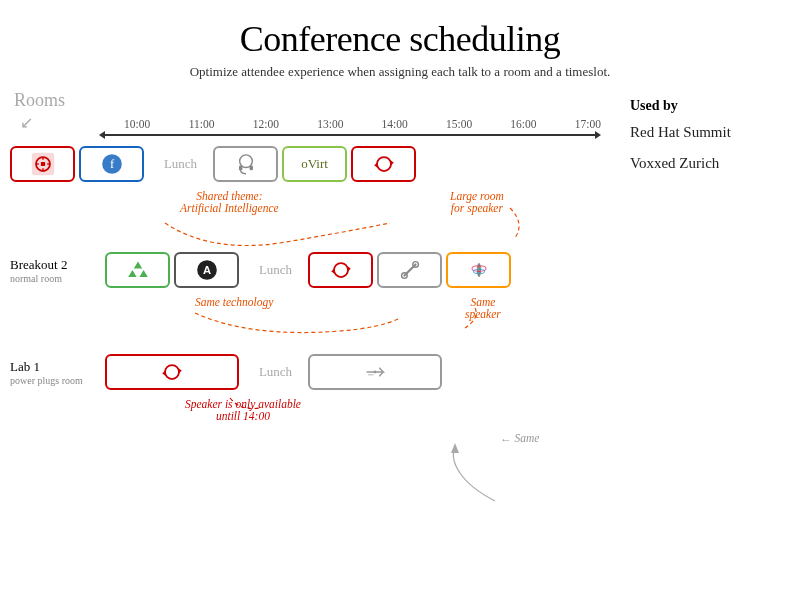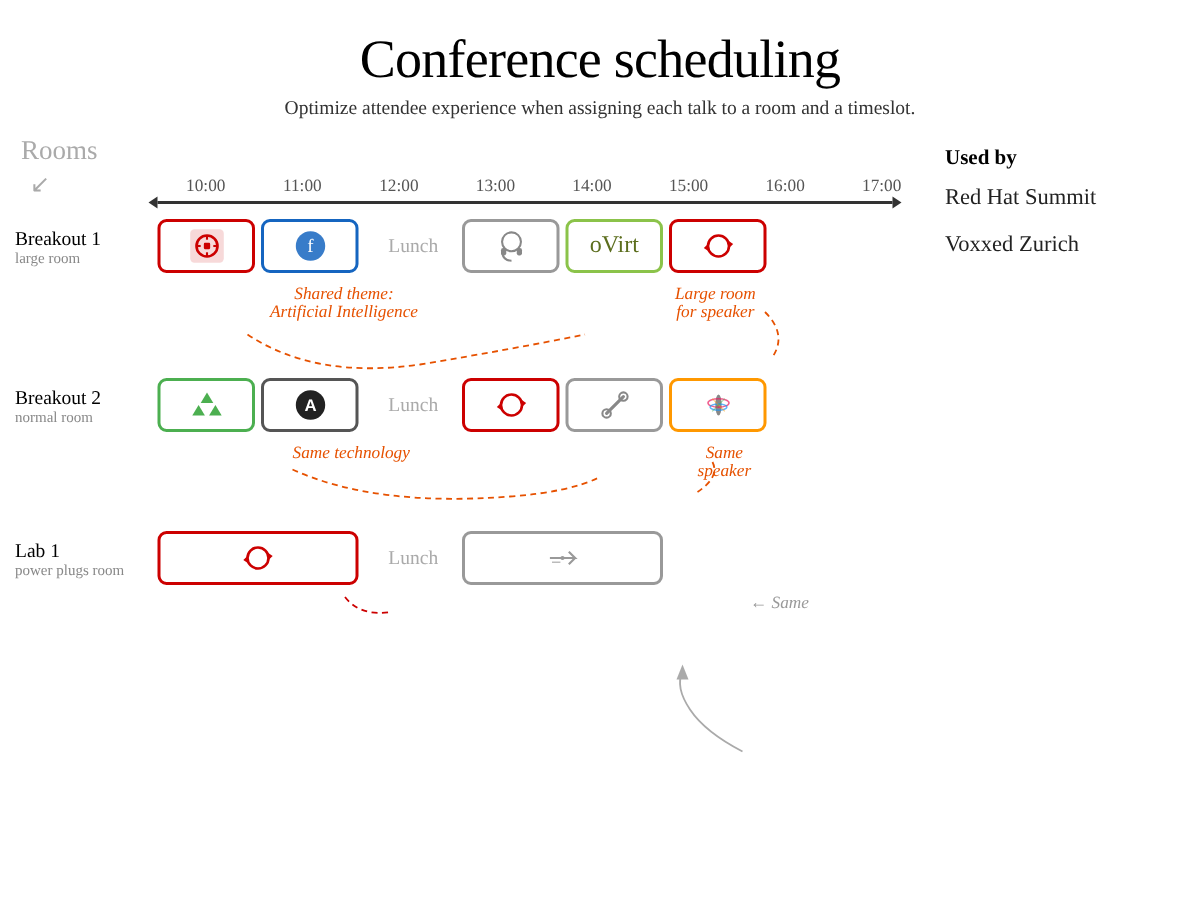--- a/index.html
+++ b/index.html
@@ -233,21 +233,21 @@
       margin-top: 6px;
     }
 
     .row-group {
       margin-bottom: 18px;
       position: relative;
     }
 
     
     .ovirt-text {
-      font-size: 16px;
+      font-size: 13px;
       color: #5c6e1e;
       font-weight: 500;
     }
 
     
     .talk-slot.text-slot {
       font-size: 12px;
       color: #555;
     }
 
@@ -293,24 +293,20 @@
       <path d="M 230 255 Q 240 268 260 265" stroke="#cc0000" fill="none" stroke-width="1.2" stroke-dasharray="4,3"></path>
 
       <path d="M 495 358 Q 470 345 460 330 Q 450 315 455 305" stroke="#aaa" fill="none" stroke-width="1.2"></path>
       <polygon points="455,300 451,310 459,310" fill="#aaa"></polygon>
     </svg>
 
     <div class="rows-wrapper">
 
       <div class="row-group">
         <div class="room-row">
-          <div class="room-label">
-            <div class="room-name">Breakout 1</div>
-            <div class="room-type">large room</div>
-          </div>
           <div class="slots-container">
 
             <div class="talk-slot medium red-border" style="margin-right:4px;">
               <svg class="svg-icon" viewBox="0 0 40 40">
                 <rect x="4" y="4" width="32" height="32" rx="4" fill="#cc0000" opacity="0.15"></rect>
                 <circle cx="20" cy="20" r="10" fill="none" stroke="#cc0000" stroke-width="2.5"></circle>
                 <rect x="17" y="17" width="6" height="6" fill="#cc0000" rx="1"></rect>
                 <line x1="20" y1="10" x2="20" y2="14" stroke="#cc0000" stroke-width="2"></line>
                 <line x1="20" y1="26" x2="20" y2="30" stroke="#cc0000" stroke-width="2"></line>
                 <line x1="10" y1="20" x2="14" y2="20" stroke="#cc0000" stroke-width="2"></line>
@@ -447,20 +443,25 @@
             <div class="talk-slot wide" style="width:134px; border-color:#999;">
               <svg class="svg-icon" viewBox="0 0 40 40">
                 <path d="M8 20 L32 20 L26 14 M32 20 L26 26" fill="none" stroke="#999" stroke-width="2"></path>
                 <line x1="10" y1="24" x2="18" y2="24" stroke="#bbb" stroke-width="1.5"></line>
                 <circle cx="20" cy="20" r="2" fill="#999"></circle>
               </svg>
             </div>
           </div>
         </div>
 
+        <div style="position:relative; margin-left:95px; height:36px;">
+          <div class="annotation red" style="left:80px; top:2px; text-align:center;">
+            Speaker is only available<br>untill 14:00
+          </div>
+        </div>
 
         <div style="position:relative; height:30px;">
           <div class="annotation gray" style="left:490px; top:0px;">
             ← Same
           </div>
         </div>
       </div>
 
     </div>
   </div>

